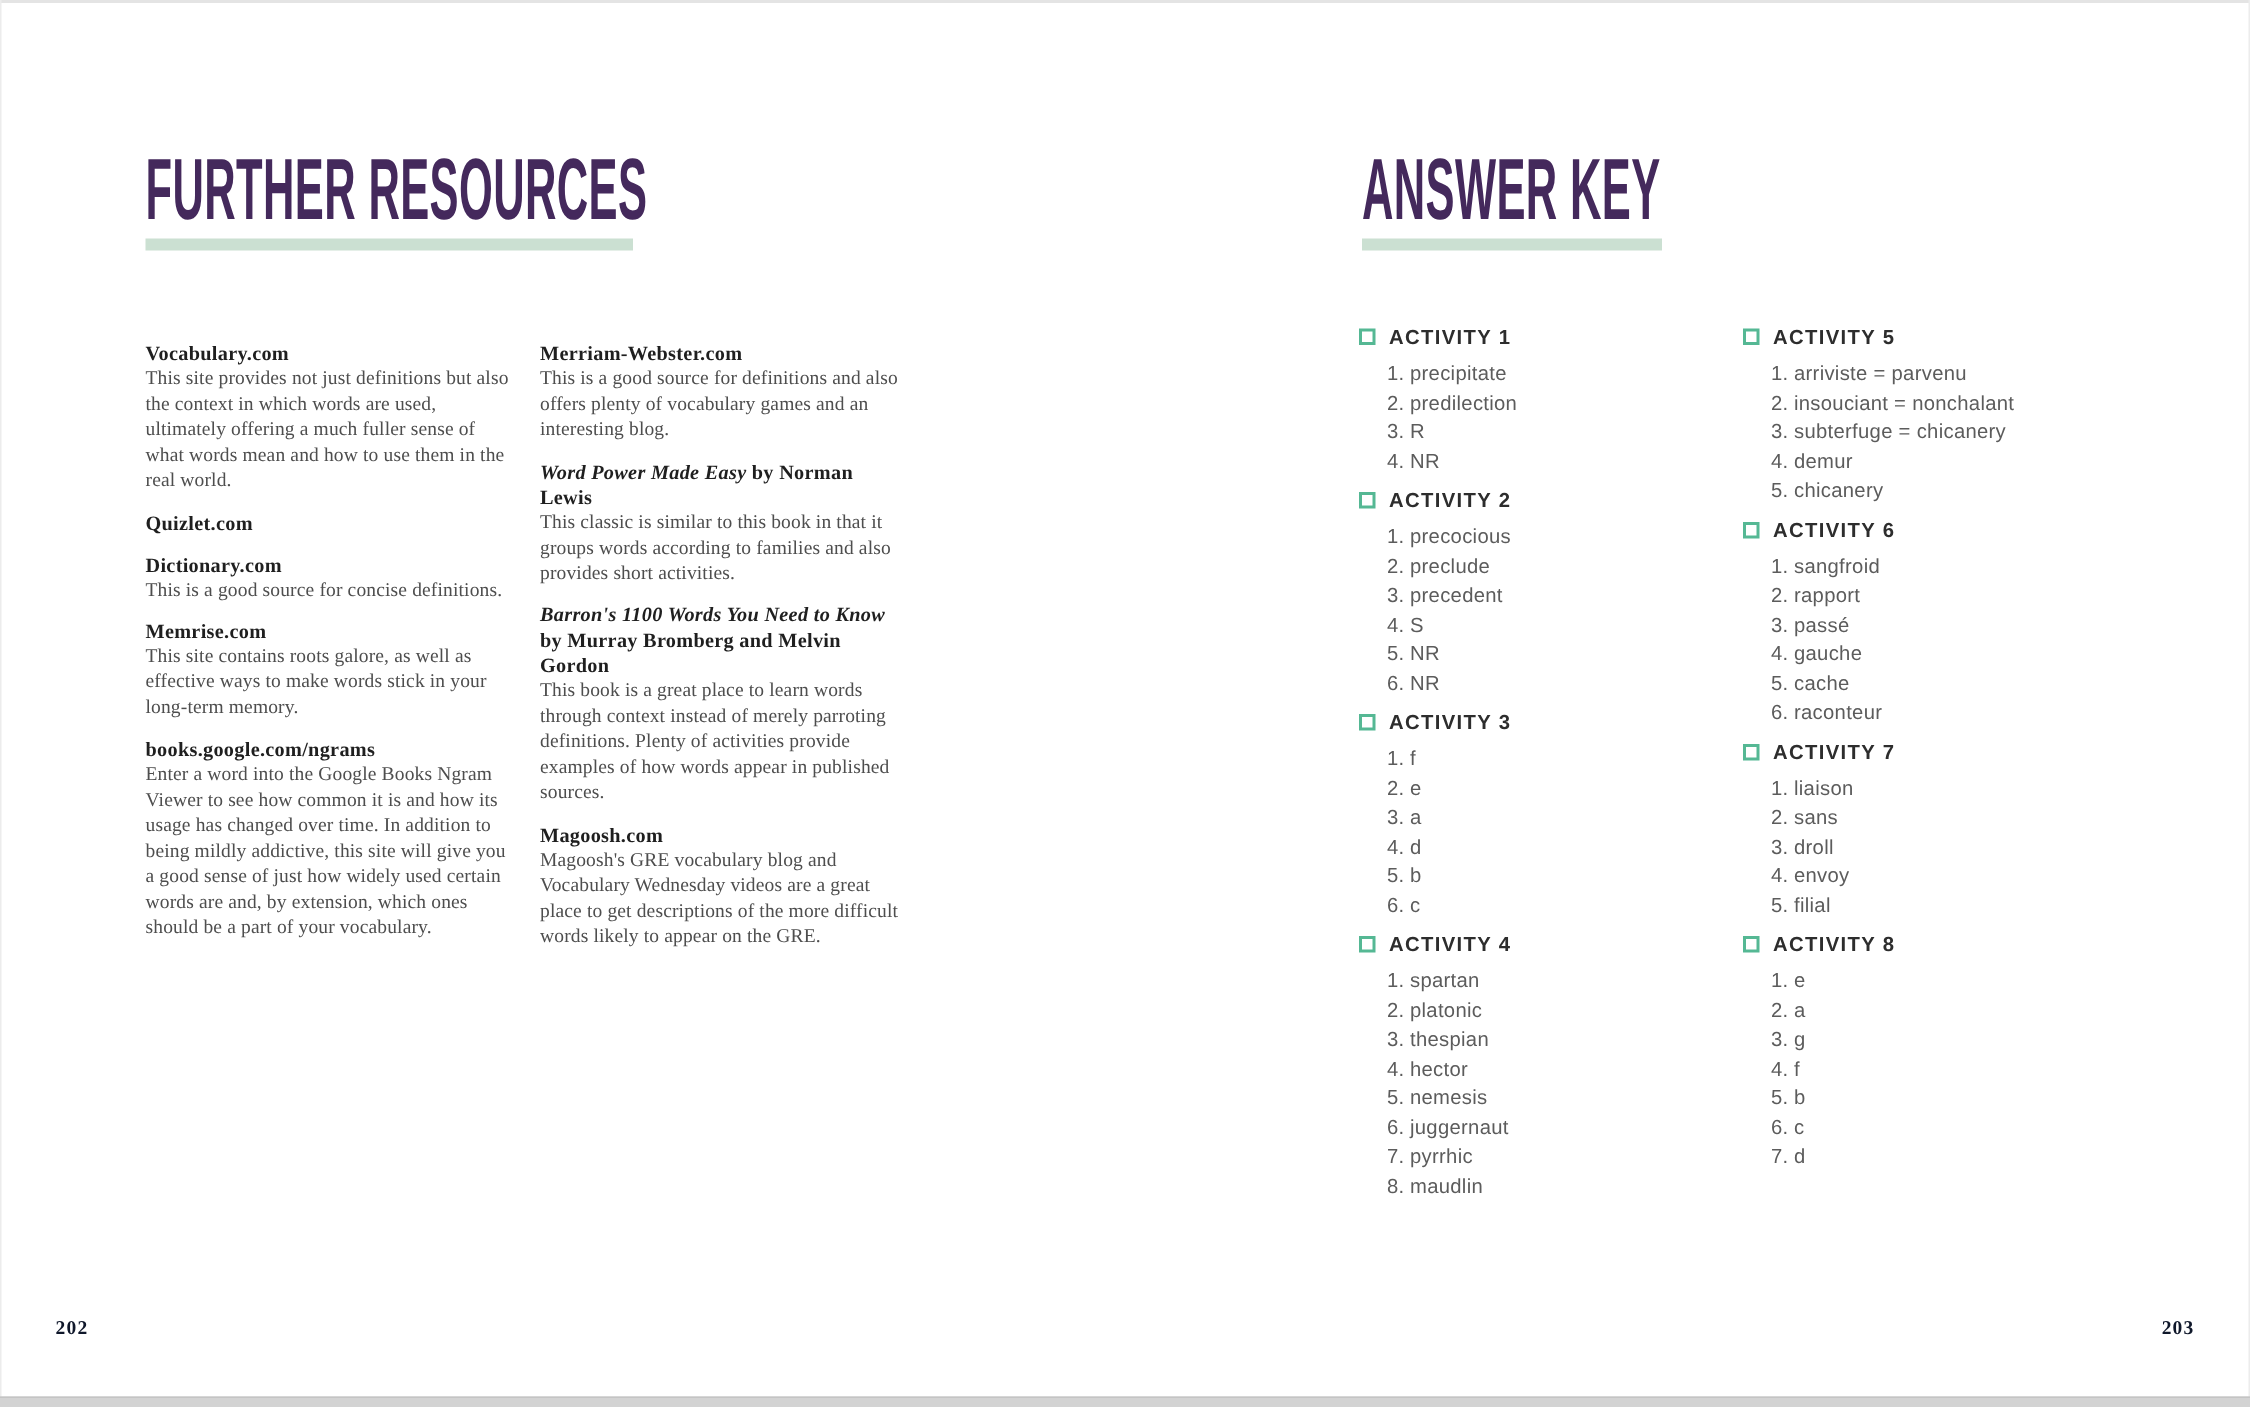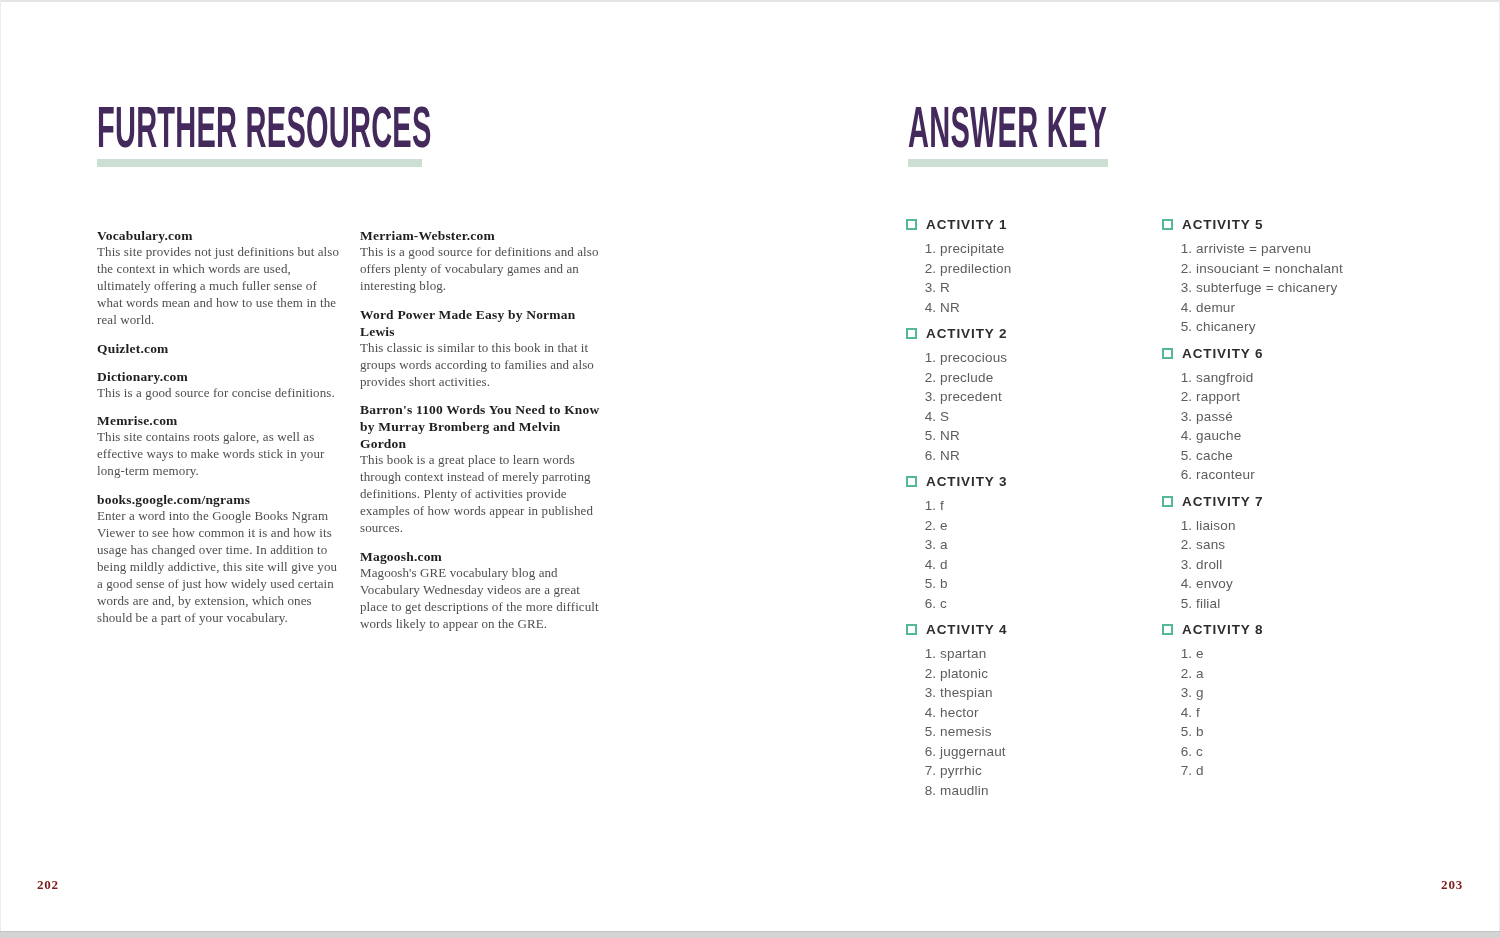--- a/index.html
+++ b/index.html
@@ -30,42 +30,42 @@
   .title-bar { position:absolute; top:159px; height:8px; background:#cbe0d2; }
   .page-left .title-bar { left:97px; width:325px; }
   .page-right .title-bar { left:158px; width:200px; }
 
   
   .res-col { position:absolute; top:227px; }
   .res-col-1 { left:97px; width:245px; }
   .res-col-2 { left:360px; width:242px; }
   .resource-entry { margin-bottom:11px; }
   .resource-heading { font-weight:700; font-size:13.5px; line-height:17px; color:#1f1f1f; letter-spacing:0.2px; }
-  .resource-heading .em { }
+  .resource-heading .em { font-style:italic; }
   .resource-body { font-size:13px; line-height:16.9px; color:#4e4e4e; letter-spacing:0.1px; }
 
   
   .ak-col { position:absolute; top:217px; }
   .ak-col-1 { left:156px; width:250px; }
   .ak-col-2 { left:412px; width:260px; }
   .activity { margin-bottom:9px; }
   .activity-header { display:flex; align-items:center; margin-bottom:7px; }
   .checkbox { width:11px; height:11px; border:2px solid #55b894; background:#ffffff; margin-right:9px; flex:none; }
   .activity-title {
     font-family:"Liberation Sans", sans-serif; font-weight:700;
     font-size:13.5px; letter-spacing:0.9px; color:#2d2d2d;
   }
   .activity-items { padding-left:15px; }
   .activity-item {
     display:flex; font-family:"Liberation Sans", sans-serif;
     font-size:13.5px; line-height:19.5px; color:#5c5c5c; letter-spacing:0.2px;
   }
   .item-num { width:19px; flex:none; }
 
-  .page-num { position:absolute; top:877px; font-size:13px; color:#7f1d1d; letter-spacing:0.8px; font-weight:700; }
+  .page-num { position:absolute; top:877px; font-size:13px; color:#0f172a; letter-spacing:0.8px; font-weight:700; }
   .page-left .page-num { left:37px; }
   .page-right .page-num { right:37px; }
 </style>
 </head>
 <body>
 
 <div class="spread">
 
   <div class="edge-top"></div>
   <div class="edge-left"></div>

